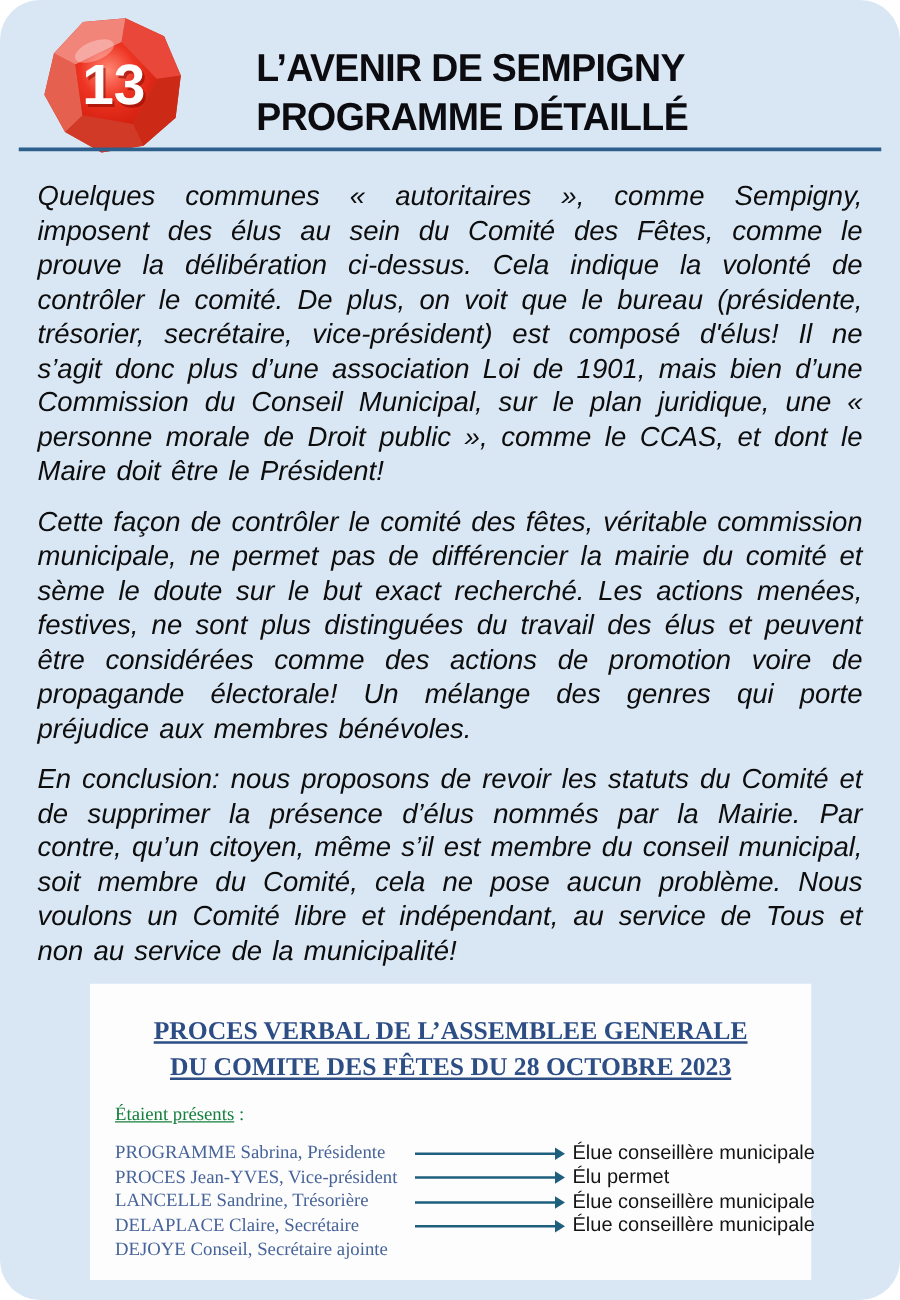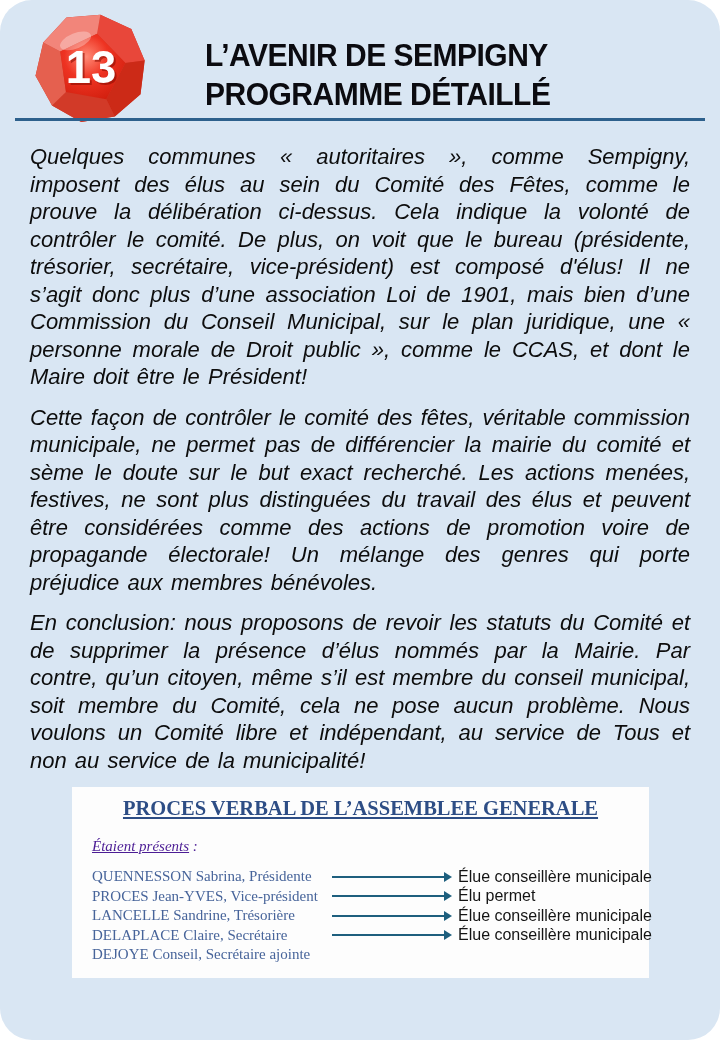--- a/index.html
+++ b/index.html
@@ -35,33 +35,33 @@
     text-align:justify;
     word-spacing:2px;
   }
   .bodytext p{margin:0 0 13px 0;}
   
   .doc{
     width:577px;
     margin:5px 0 0 72px;
     background:#fdfdfd;
     box-sizing:border-box;
-    padding:7px 14px 13px 14px;
+    padding:24px 14px 13px 14px;
     font-family:"Liberation Serif",serif;
   }
   .doc-title{
     text-align:center;
     color:#2d4d85;
     font-weight:bold;
     font-size:20.5px;line-height:29px;
   }
   .doc-title span{display:block;text-decoration:underline;}
   .present{
     margin:15px 0 0 6px;
-    font-size:15px;color:#4c1d95;font-style:italic;
+    font-size:15px;color:#15803d;
   }
   .present .u{text-decoration:underline;}
   .attendees{margin:12px 0 0 6px;}
   .row{
     display:flex;align-items:center;
     height:19.5px;
     font-size:15px;color:#47649a;
     white-space:nowrap;
   }
   .row .name{width:240px;flex:0 0 auto;overflow:visible;}
@@ -121,26 +121,27 @@
 
   <div class="bodytext">
     <p>Quelques communes « autoritaires », comme Sempigny, imposent des élus au sein du Comité des Fêtes, comme le prouve la délibération ci-dessus. Cela indique la volonté de contrôler le comité. De plus, on voit que le bureau (présidente, trésorier, secrétaire, vice-président) est composé d'élus! Il ne s’agit donc plus d’une association Loi de 1901, mais bien d’une Commission du Conseil Municipal, sur le plan juridique, une « personne morale de Droit public », comme le CCAS, et dont le Maire doit être le Président!</p>
     <p>Cette façon de contrôler le comité des fêtes, véritable commission municipale, ne permet pas de différencier la mairie du comité et sème le doute sur le but exact recherché. Les actions menées, festives, ne sont plus distinguées du travail des élus et peuvent être considérées comme des actions de promotion voire de propagande électorale! Un mélange des genres qui porte préjudice aux membres bénévoles.</p>
     <p>En conclusion: nous proposons de revoir les statuts du Comité et de supprimer la présence d’élus nommés par la Mairie. Par contre, qu’un citoyen, même s’il est membre du conseil municipal, soit membre du Comité, cela ne pose aucun problème. Nous voulons un Comité libre et indépendant, au service de Tous et non au service de la municipalité!</p>
   </div>
 
   <div class="doc">
     <div class="doc-title">
       <span>PROCES VERBAL DE L’ASSEMBLEE GENERALE</span>
+      <span>DU COMITE DES FÊTES DU 28 OCTOBRE 2023</span>
     </div>
     <div class="present"><span class="u">Étaient présents</span><span> :</span></div>
 
     <div class="attendees">
       <div class="row">
-        <span class="name">QUENNESSON Sabrina, Présidente</span>
+        <span class="name">PROGRAMME Sabrina, Présidente</span>
         <span class="arrow"></span>
         <span class="role">Élue conseillère municipale</span>
       </div>
       <div class="row">
         <span class="name">PROCES Jean-YVES, Vice-président</span>
         <span class="arrow"></span>
         <span class="role">Élu permet</span>
       </div>
       <div class="row">
         <span class="name">LANCELLE Sandrine, Trésorière</span>

